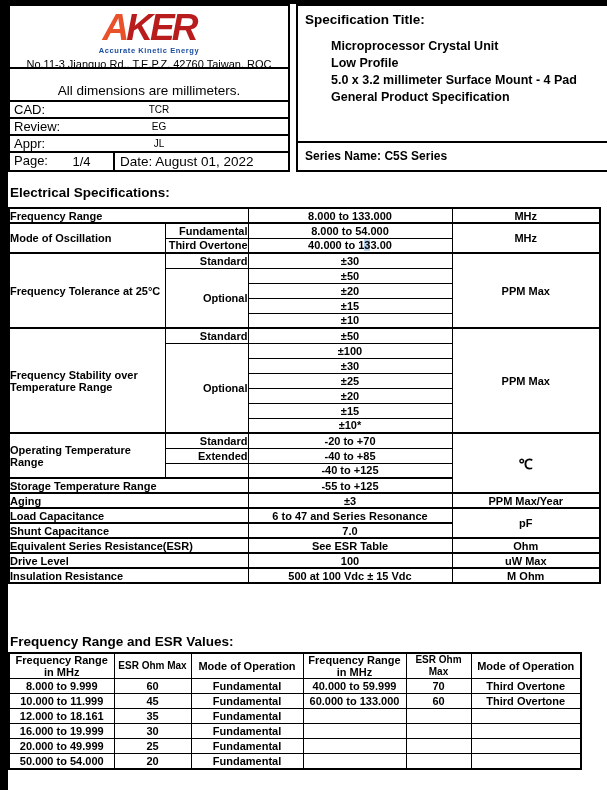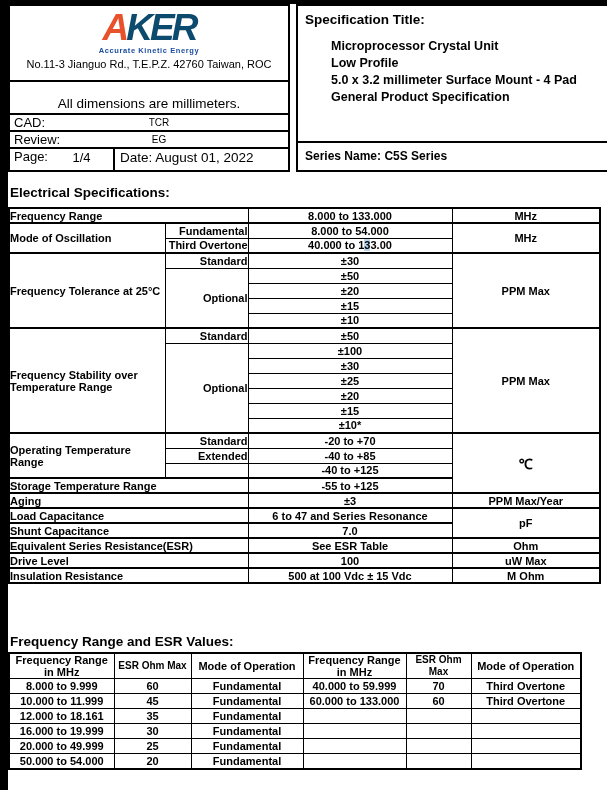--- a/index.html
+++ b/index.html
@@ -13,21 +13,21 @@
 
   
   .box-left {
     position:absolute; left:8px; top:4px; width:282px; height:168px;
     border:2px solid #000; display:flex; flex-direction:column;
   }
   .logo-cell { height:76px; border-bottom:2px solid #000; text-align:center; overflow:hidden; }
   .logo { line-height:40px; height:42px; margin-top:2px;
           font-weight:bold; font-style:italic; font-size:37px; letter-spacing:-3px; }
   .logo-a   { color:#e8512a; }
-  .logo-ker { color:#0c4a6e; }
+  .logo-ker { color:#b91c1c; }
   .tagline  { font-size:7.5px; font-weight:bold; color:#1a4c9e; letter-spacing:0.6px; margin-top:-4px; }
   .address  { font-size:11px; margin-top:3px; }
   .dims-row { height:21px; border-bottom:2px solid #000; text-align:center;
               font-size:13.5px; line-height:20px;margin-top:12px; }
   .info-row { position:relative; height:17px; border-bottom:2px solid #000;padding-left:20px; }
   .info-label { position:absolute; left:4px; top:0; font-size:13px; line-height:15px; }
   .info-value { display:block; width:100%; text-align:center; font-size:10px; line-height:15px; }
   .page-row { flex:1; display:flex; }
   .page-left { position:relative; width:105px; border-right:2px solid #000; }
   .page-num  { display:block; width:100%; text-align:center; font-size:13px; line-height:17px;margin-left:20px; }
@@ -89,20 +89,24 @@
       <div class="address">No.11-3 Jianguo Rd., T.E.P.Z. 42760 Taiwan, ROC</div>
     </div>
     <div class="dims-row">All dimensions are millimeters.</div>
     <div class="info-row">
       <span class="info-label">CAD:</span>
       <span class="info-value">TCR</span>
     </div>
     <div class="info-row">
       <span class="info-label">Review:</span>
       <span class="info-value">EG</span>
+    </div>
+    <div class="info-row">
+      <span class="info-label">Appr:</span>
+      <span class="info-value">JL</span>
     </div>
     <div class="page-row">
       <div class="page-left">
         <span class="info-label">Page:</span>
         <span class="page-num">1/4</span>
       </div>
       <div class="page-date">Date: August 01, 2022</div>
     </div>
   </div>
 

